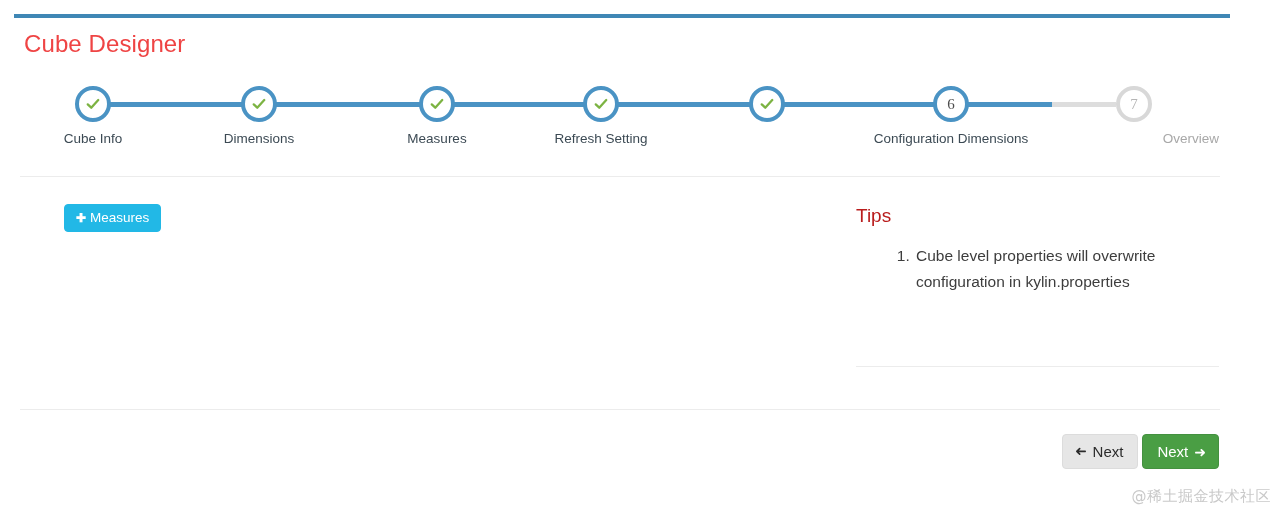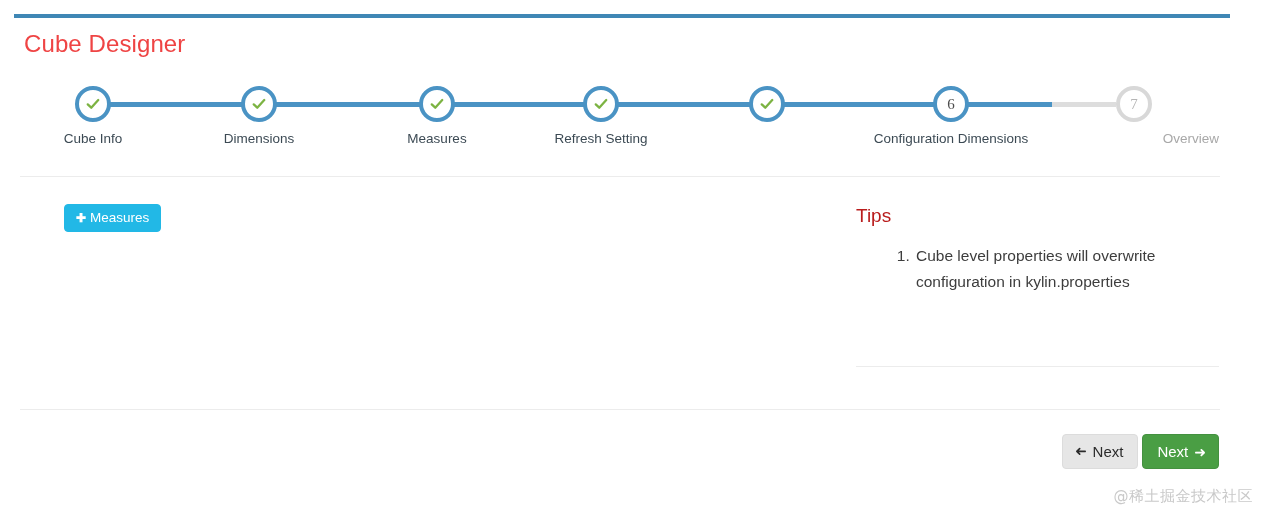--- a/index.html
+++ b/index.html
@@ -197,21 +197,21 @@
     background: #4a9e44;
     border: 1px solid #449140;
     color: #ffffff;
     padding: 0 12px 0 14px;
   }
   .arrow { font-size: 14px; line-height: 1; }
 
   
   .watermark {
     position: absolute;
-    right: 28px;
+    right: 10px;
     bottom: 6px;
     font-size: 15px;
     color: #c9c9c9;
     font-family: "DejaVu Sans", sans-serif;
     white-space: nowrap;
     letter-spacing: 0.5px;
   }
 </style>
 </head>
 <body>

